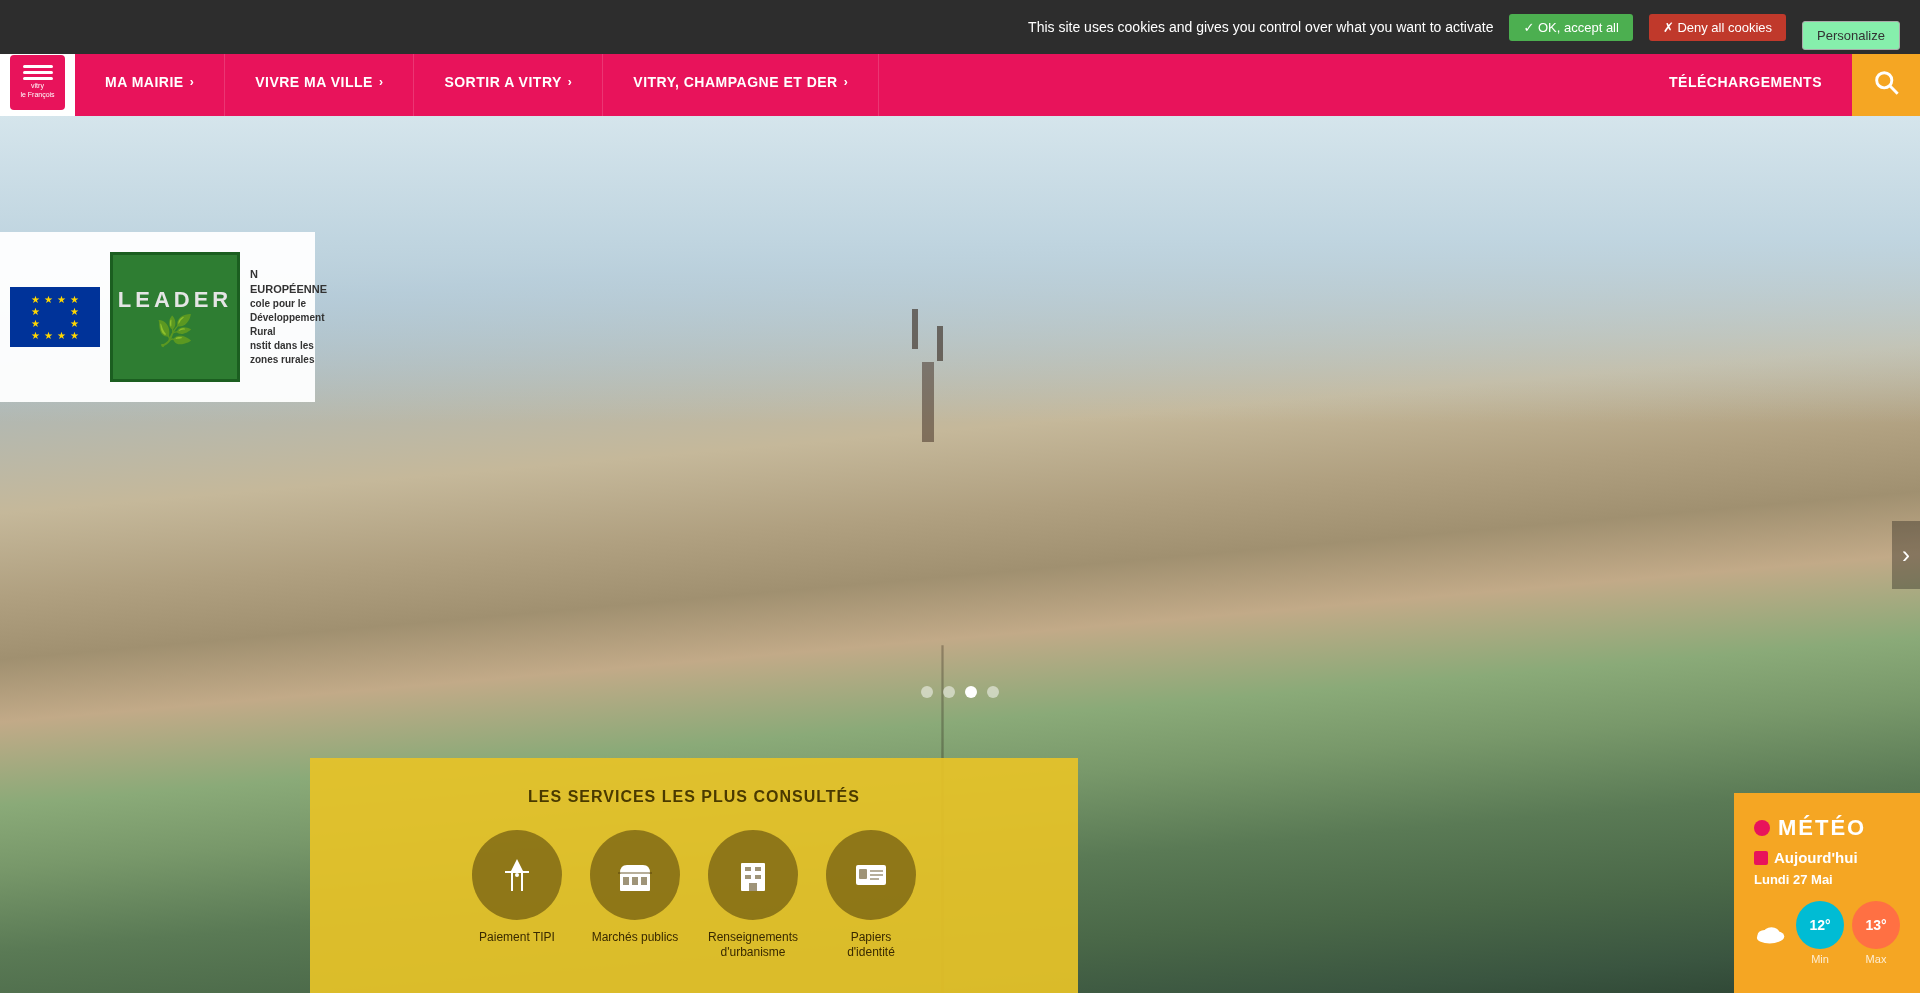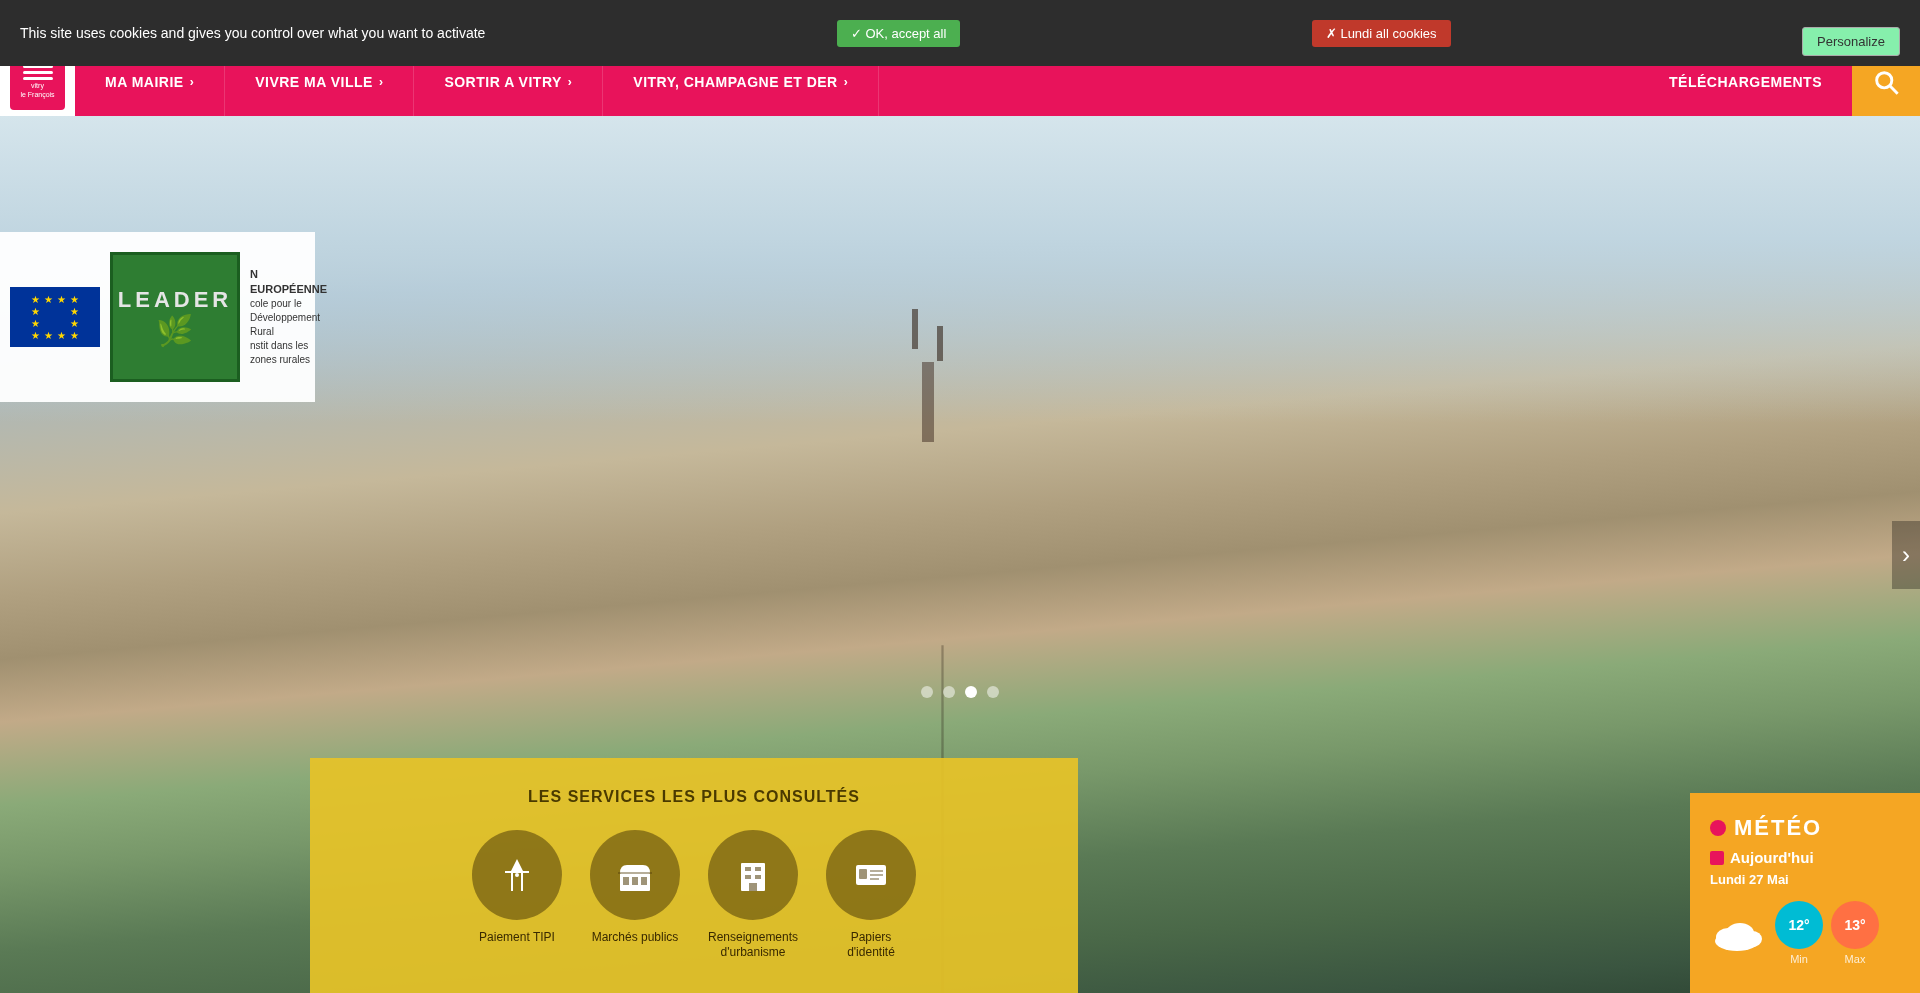--- a/index.html
+++ b/index.html
@@ -8,23 +8,23 @@
     
     .cookie-banner {
       position: fixed;
       top: 0;
       left: 0;
       width: 100%;
       background: #2d2d2d;
       color: #fff;
       display: flex;
       align-items: center;
-      justify-content: space-between;
+      justify-content: flex-end;
       gap: 16px;
-      padding: 10px 20px;
+      padding: 4px 20px;
       z-index: 9999;
       font-size: 14px;
     }
     .cookie-banner-text { color: #fff; }
     .cookie-btn-accept {
       background: #4caf50;
       color: #fff;
       border: none;
       padding: 6px 14px;
       cursor: pointer;
@@ -202,20 +202,21 @@
     .leader-text {
       font-size: 22px;
       font-weight: bold;
       letter-spacing: 4px;
       color: #e5e5e5;
     }
     .badge-caption {
       font-size: 10px;
       color: #333;
       line-height: 1.4;
+      font-weight: bold;
     }
     .badge-caption strong { font-size: 11px; }
 
     
     .slider-dots {
       position: absolute;
       bottom: 295px;
       left: 50%;
       transform: translateX(-50%);
       display: flex;
@@ -296,21 +297,21 @@
       font-weight: 500;
       max-width: 90px;
       line-height: 1.3;
     }
 
     
     .meteo-section {
       position: absolute;
       bottom: 0;
       right: 0;
-      width: 230px;
+      width: 186px;
       background: #f5a623;
       padding: 22px 20px;
       z-index: 10;
       min-height: 200px;
     }
     .meteo-header {
       display: flex;
       align-items: center;
       gap: 8px;
       margin-bottom: 8px;
@@ -384,21 +385,21 @@
       font-size: 11px;
       color: rgba(255,255,255,0.8);
     }
   </style>
 </head>
 <body>
 
 <div class="cookie-banner">
   <span class="cookie-banner-text">This site uses cookies and gives you control over what you want to activate</span>
   <button class="cookie-btn-accept">✓ OK, accept all</button>
-  <button class="cookie-btn-deny">✗ Lundi all cookies</button>
+  <button class="cookie-btn-deny">✗ Deny all cookies</button>
   <button class="cookie-btn-personalize">Personalize</button>
 </div>
 
 <nav class="top-nav">
   <div class="logo-area">
     <div class="logo-inner">
       <div class="logo-lines">
         <div class="logo-line"></div>
         <div class="logo-line"></div>
         <div class="logo-line"></div>

